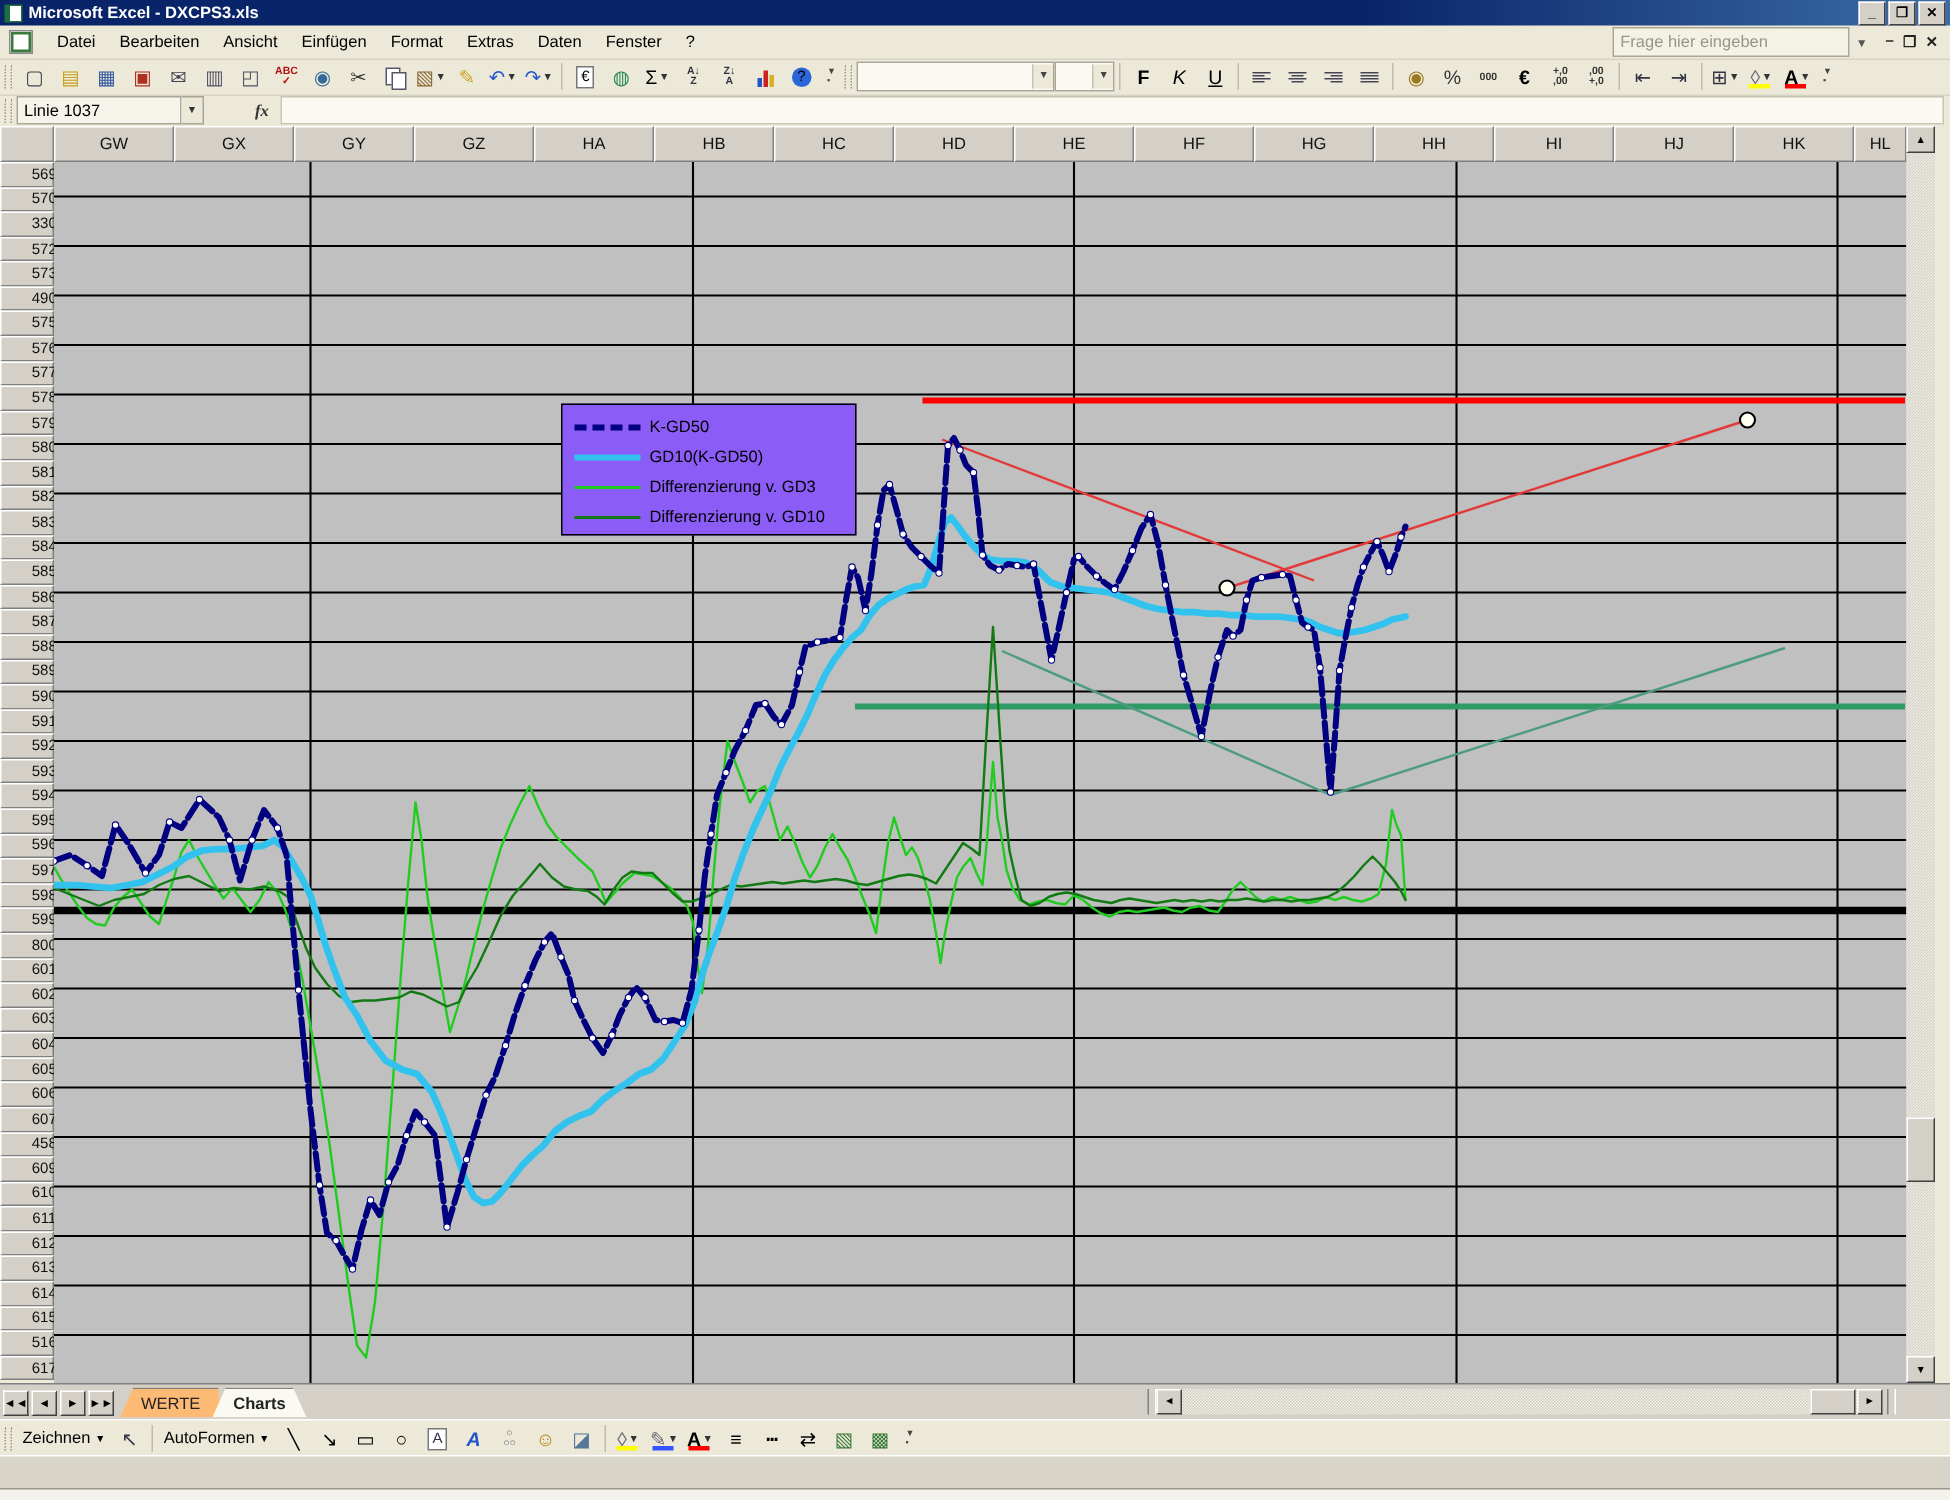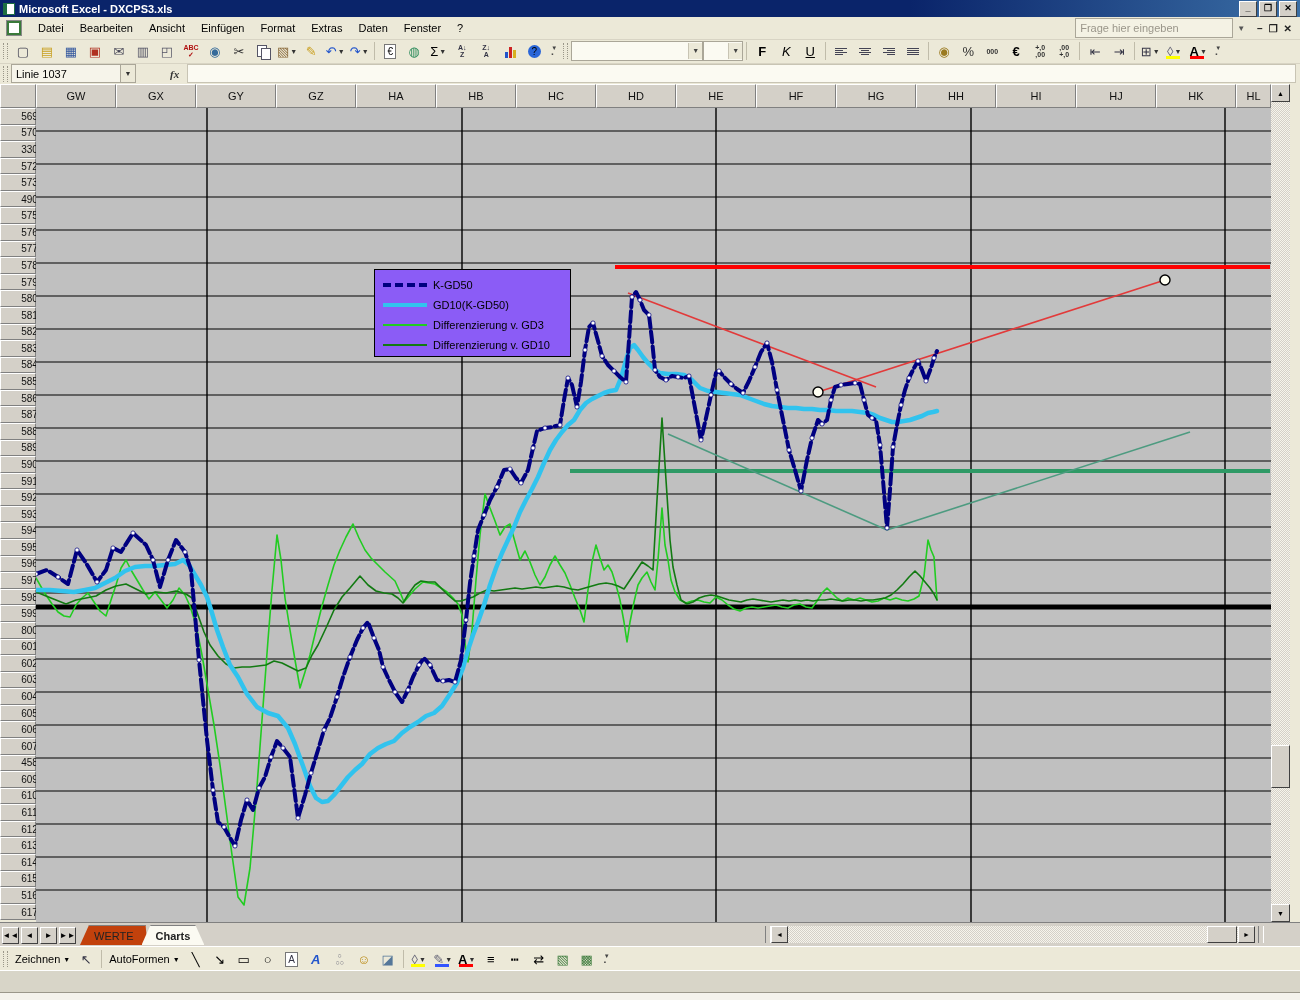--- a/index.html
+++ b/index.html
@@ -98,21 +98,21 @@
     background-size:2px 2px;background-position:0 0,1px 1px;}
   .sb-thumb{background:#d4d0c8;border:1px solid;border-color:#fff #404040 #404040 #fff;box-sizing:border-box;}
   #vscroll{left:1271px;top:84px;width:19px;height:838px;z-index:12;}
   
   #tabrow{left:0;top:922px;width:1300px;height:24px;background:#d4d0c8;z-index:13;
     display:flex;align-items:center;border-top:1px solid #808080;}
   .tabnav{width:17px;height:17px;background:#d4d0c8;border:1px solid;
     border-color:#fff #404040 #404040 #fff;box-sizing:border-box;font-size:8px;
     display:flex;align-items:center;justify-content:center;margin-left:2px;}
   .sheettab{height:19px;padding:0 14px;margin-left:-6px;display:flex;align-items:center;
-    font-size:11px;background:#c2410c;color:#222;
+    font-size:11px;background:#fdba74;color:#222;
     clip-path:polygon(9px 0,calc(100% - 2px) 0,100% 100%,0 100%);border-top:1px solid #808080;}
   .sheettab.active{background:#fbfaf2;font-weight:bold;z-index:2;
     clip-path:polygon(9px 0,calc(100% - 9px) 0,100% 100%,0 100%);}
   
   #drawbar{left:0;top:946px;width:1300px;height:24px;background:#ece9d8;display:flex;
     align-items:center;z-index:13;border-top:1px solid #fff;font-size:11px;}
   .dt-label{padding:2px 4px;display:flex;align-items:center;gap:3px;}
   
   #statusbar{left:0;top:970px;width:1300px;height:22px;background:#d8d5c8;z-index:13;
     display:flex;align-items:center;font-size:11px;border-top:1px solid #fff;}

